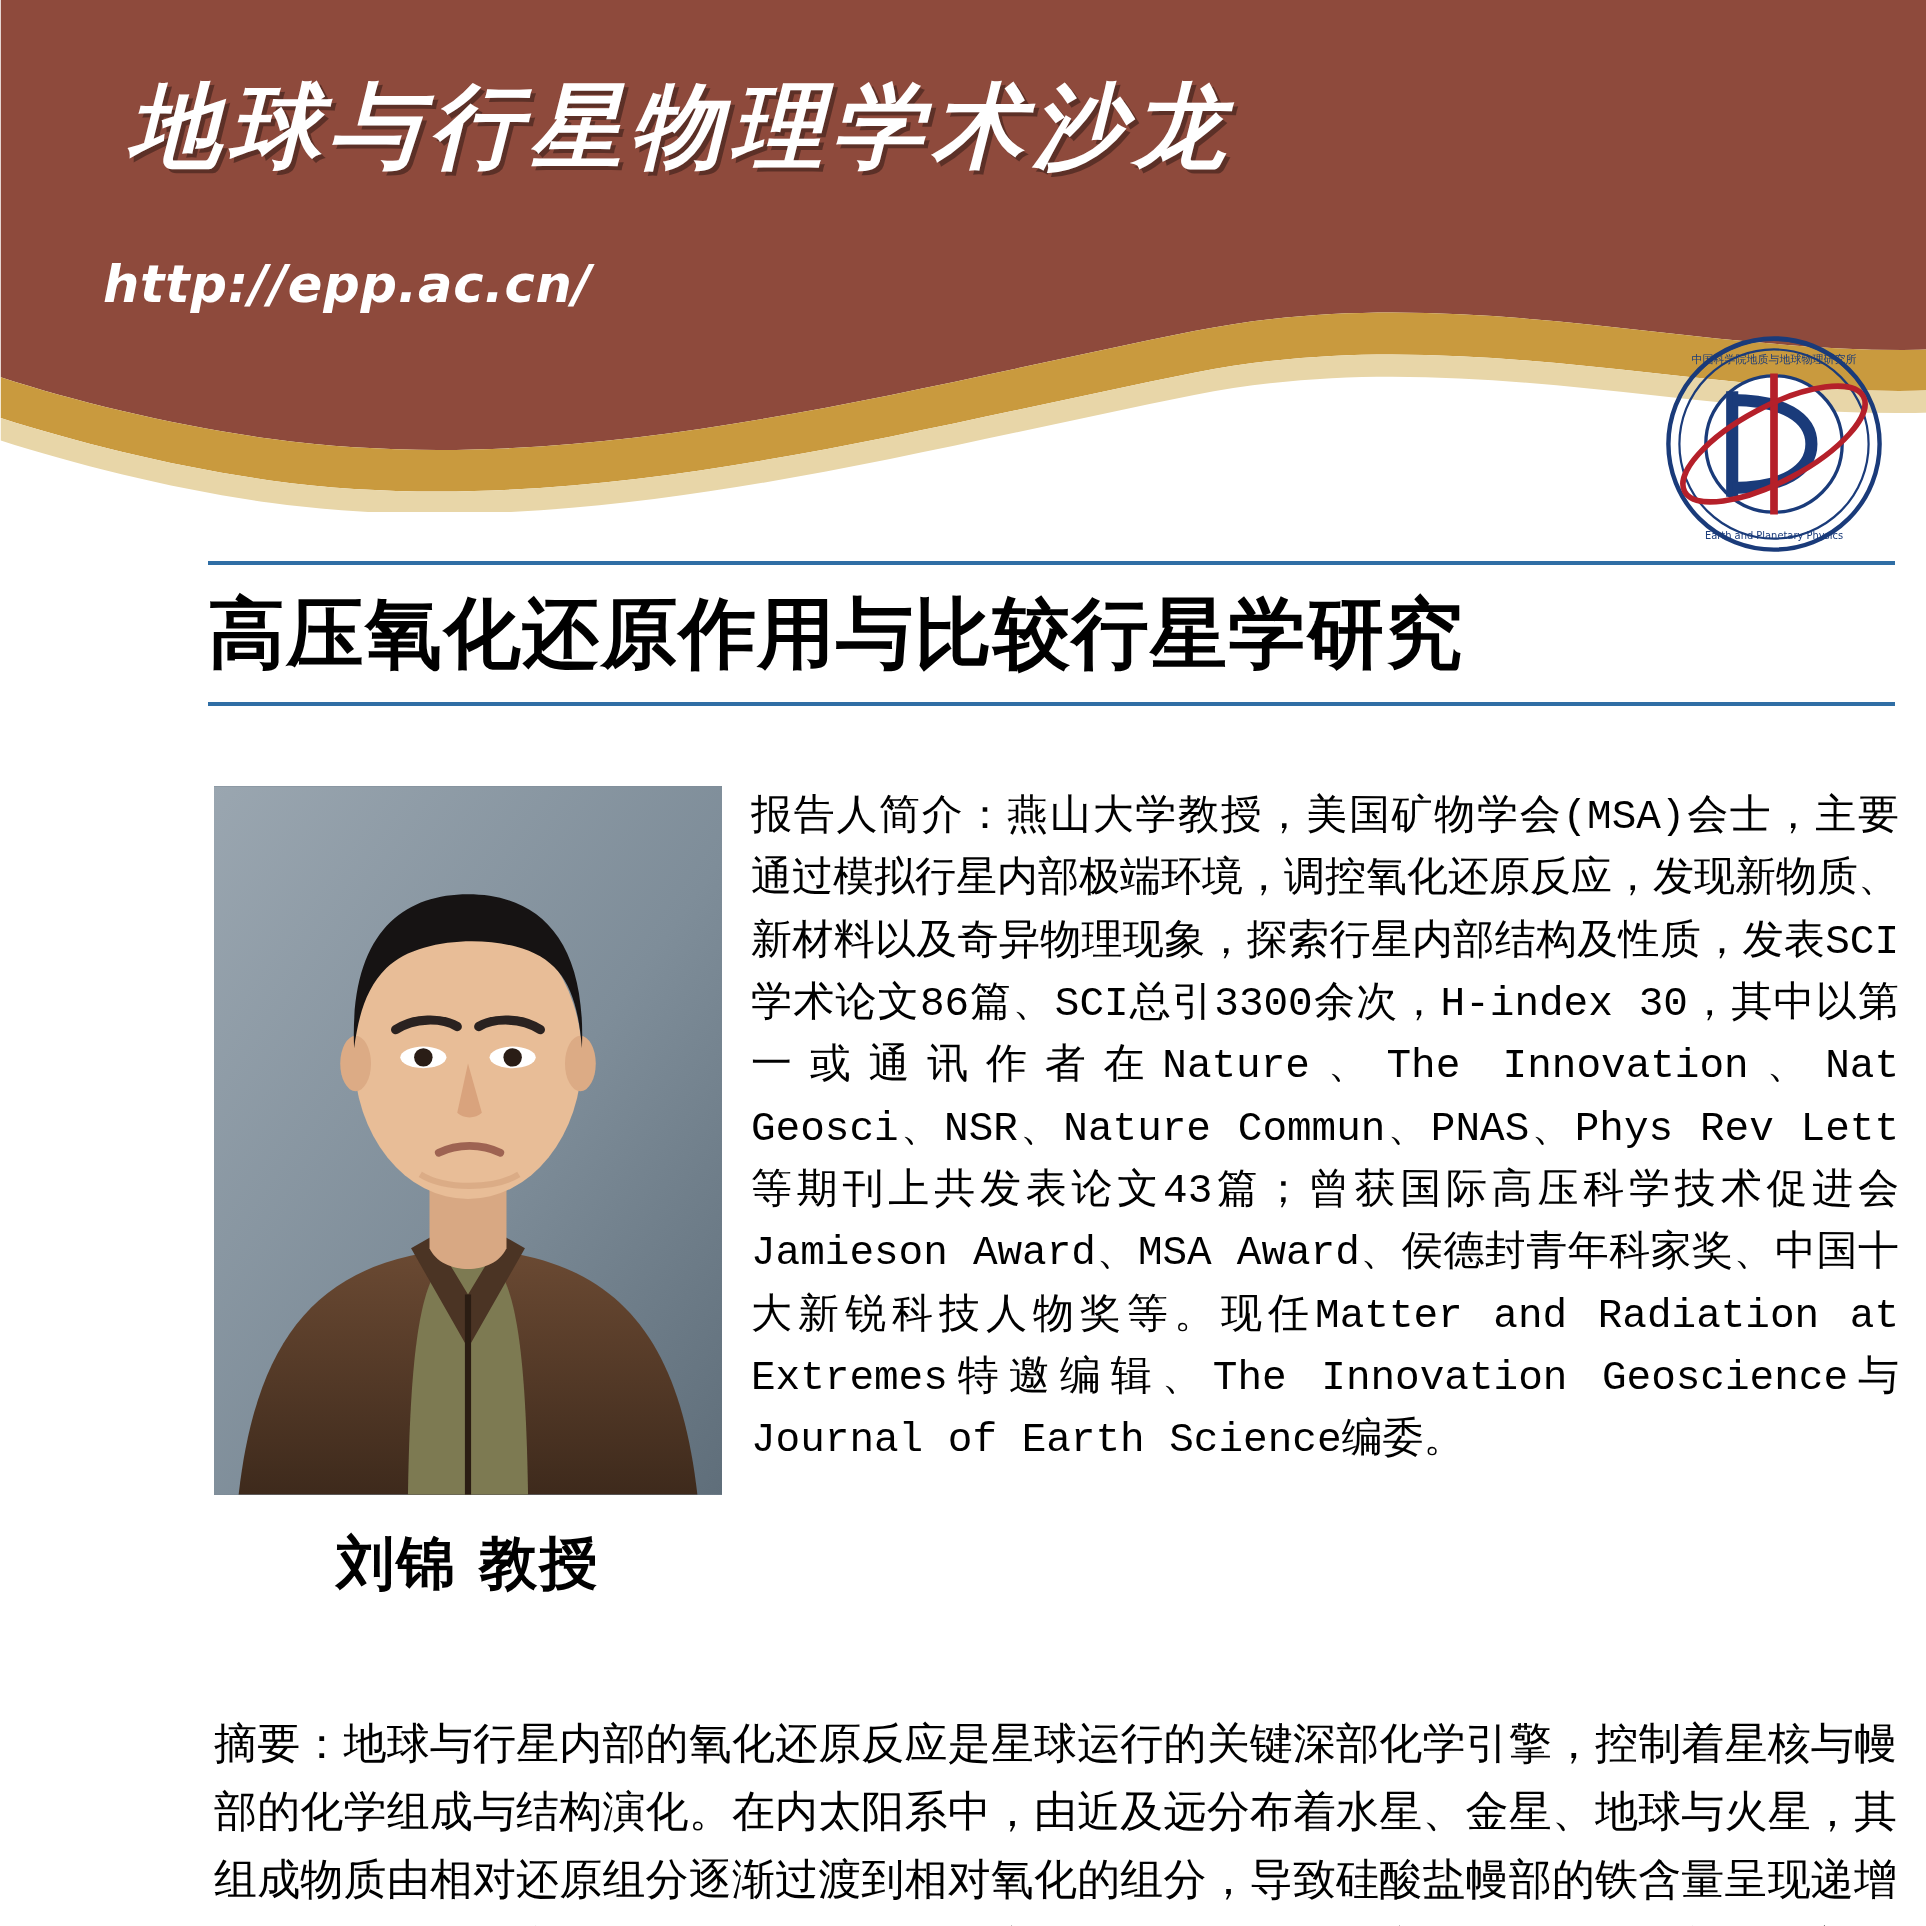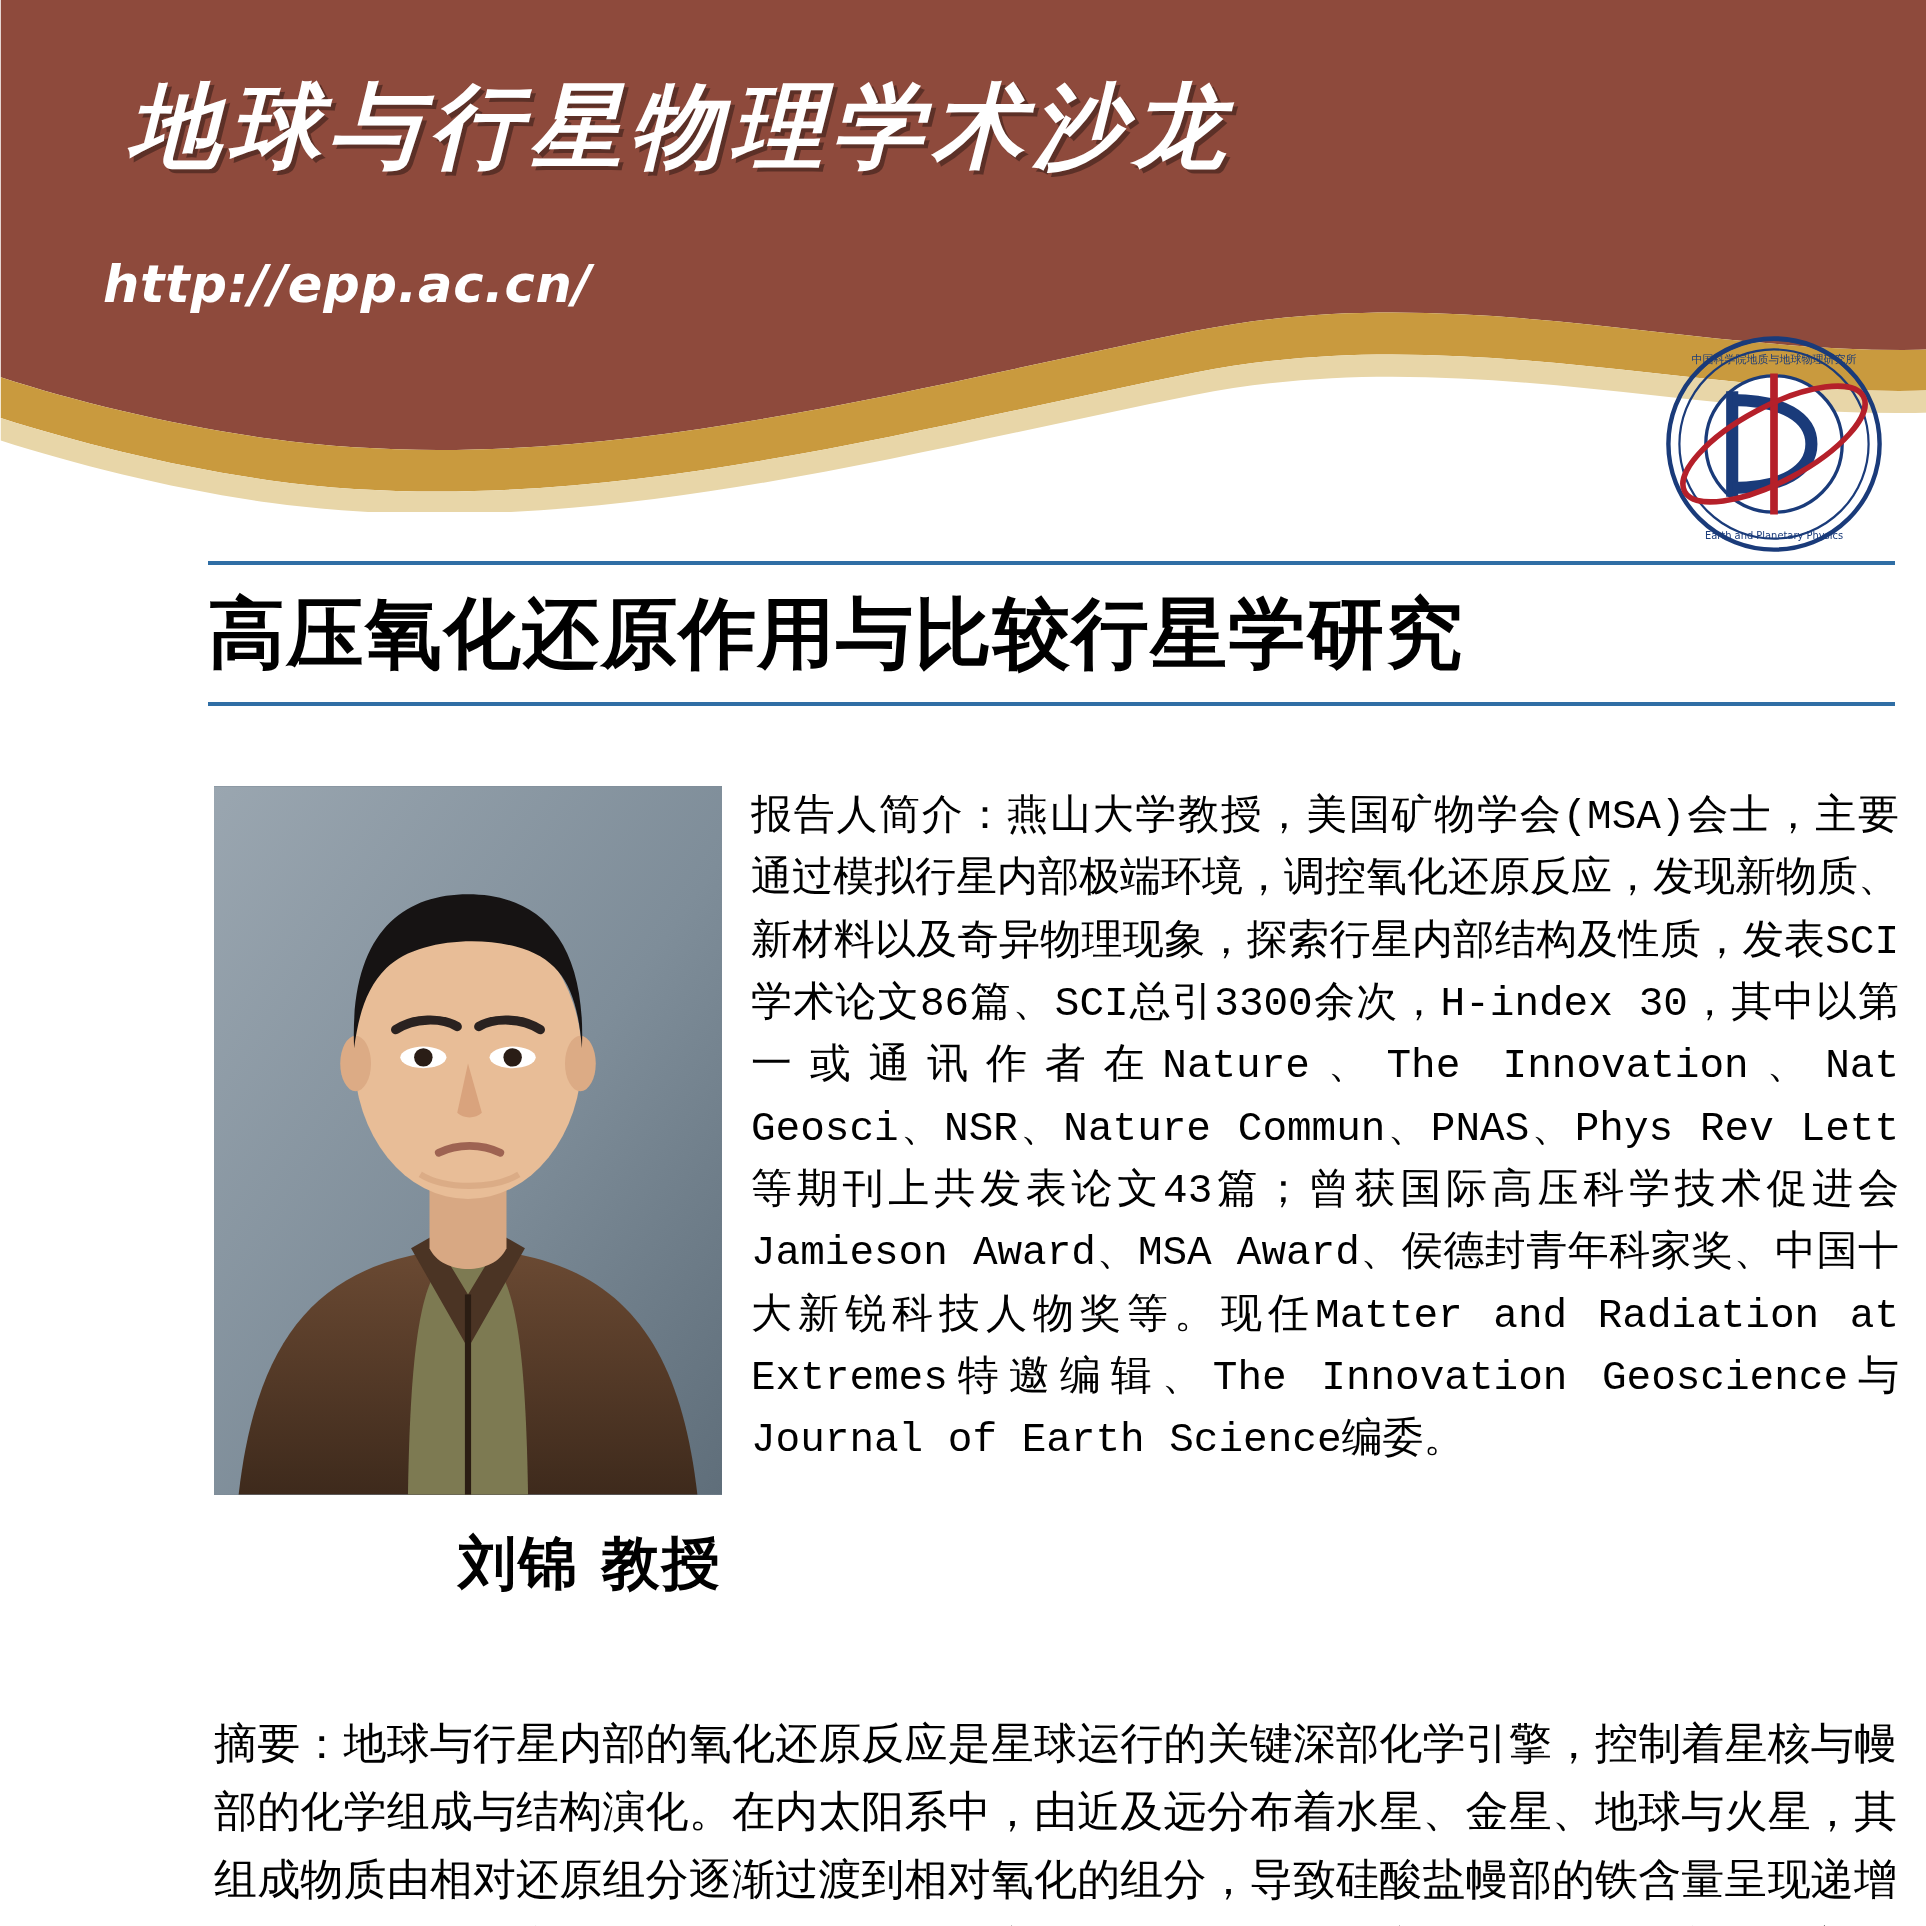--- a/index.html
+++ b/index.html
@@ -103,21 +103,21 @@
     z-index: 10;
     overflow: hidden;
     background: #7d8a96;
   }
   .photo svg { display: block; }
   .speaker-name {
     position: absolute;
     left: 214px;
     top: 1525px;
     width: 508px;
-    text-align: right;
+    text-align: center;
     font-family: "DejaVu Sans", sans-serif;
     font-weight: bold;
     font-size: 58px;
     color: #000000;
     letter-spacing: 2.3px;
     z-index: 10;
     white-space: nowrap;
   }
 
   .bio {

